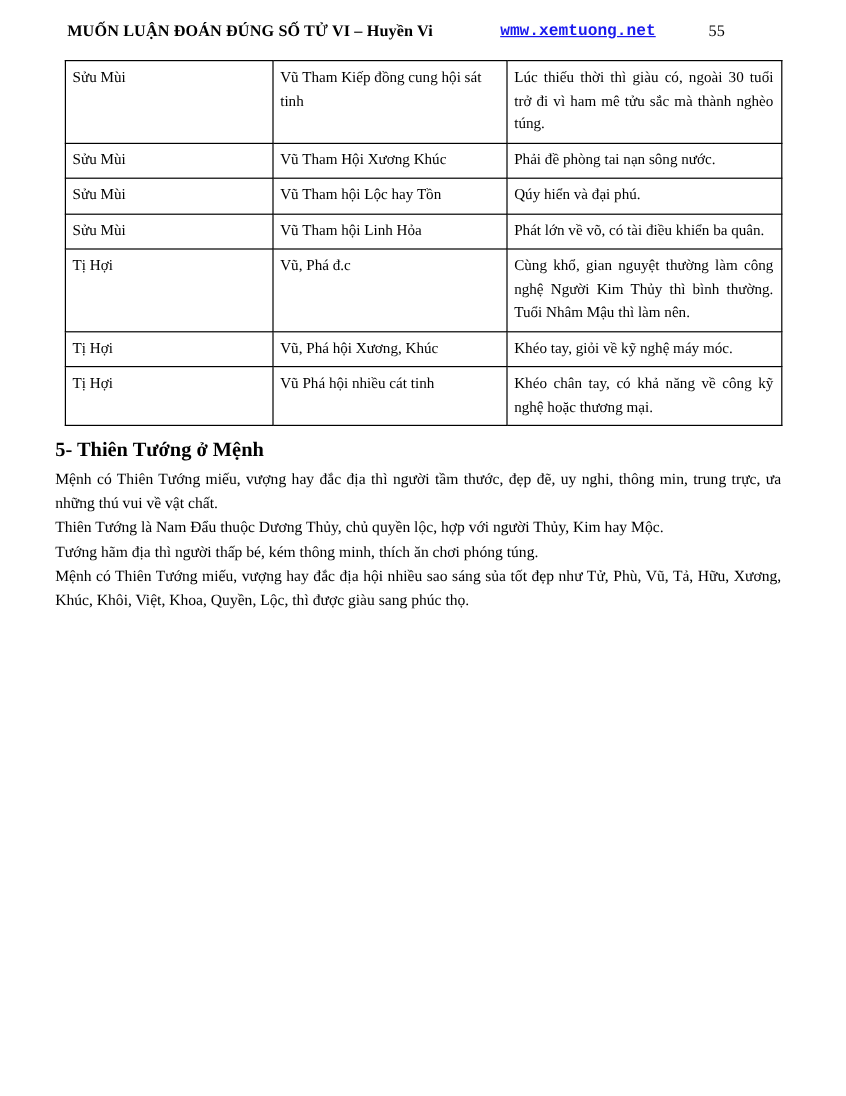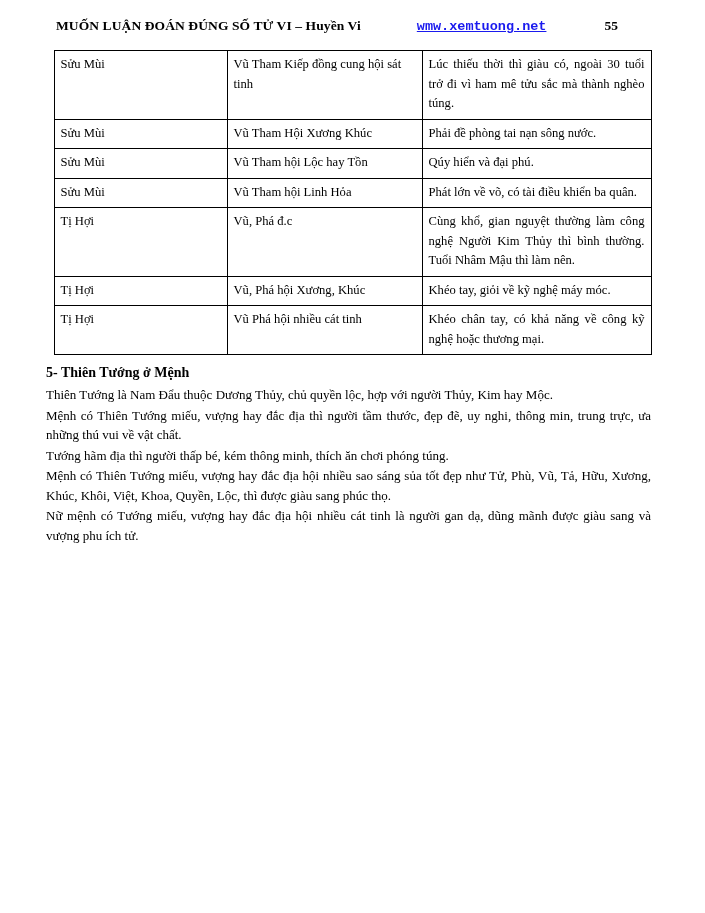--- a/index.html
+++ b/index.html
@@ -37,22 +37,22 @@
   }
   .header-url {
     color: #1a1aee;
     font-weight: bold;
     text-decoration: underline;
     margin-left: 56px;
     white-space: nowrap;
     font-family: Liberation Mono, monospace;
   }
   .header-page {
-    margin-left: 58px;
-    font-weight: bold;
+    margin-left: 44px;
+    font-weight: normal;
   }
   
   table.doc-table {
     border-collapse: collapse;
     width: 558px;
     margin: 0 auto;
     table-layout: fixed;
   }
   table.doc-table td {
     border: 1px solid #000000;
@@ -65,21 +65,21 @@
   td.c2 { width: 182px; }
   td.c3 { width: 216px; text-align: justify; text-justify: inter-word; }
   .just { text-align: justify; text-align-last: left; }
   
   .section {
     margin-top: 10px;
     padding-left: 14px;
   }
   .section-heading {
     font-weight: bold;
-    font-size: 14px;
+    font-size: 17px;
     margin-bottom: 4px;
   }
   .para {
     font-size: 13px;
     line-height: 1.5;
     margin: 0 0 1px 0;
     text-align: justify;
     text-align-last: left;
     padding-right: 22px;
   }
@@ -130,20 +130,19 @@
       <tr>
         <td class="c1">Tị Hợi</td>
         <td class="c2">Vũ Phá hội nhiều cát tinh</td>
         <td class="c3 just">Khéo chân tay, có khả năng về công kỹ nghệ hoặc thương mại.</td>
       </tr>
     </tbody>
   </table>
 
   <div class="section">
     <div class="section-heading">5-  Thiên Tướng ở Mệnh</div>
+    <p class="para">Mệnh có Thiên Tướng miếu, vượng hay đắc địa thì người tầm thước, đẹp đẽ, uy nghi, thông min, trung trực, ưa những thú vui về vật chất.</p>
     <p class="para">Thiên Tướng là Nam Đẩu thuộc Dương Thủy, chủ quyền lộc, hợp với người Thủy, Kim hay Mộc.</p>
-    <p class="para">Mệnh có Thiên Tướng miếu, vượng hay đắc địa thì người tầm thước, đẹp đẽ, uy nghi, thông min, trung trực, ưa những thú vui về vật chất.</p>
     <p class="para"> Tướng hãm địa thì người thấp bé, kém thông minh, thích ăn chơi phóng túng.</p>
     <p class="para">Mệnh có Thiên Tướng miếu, vượng hay đắc địa hội nhiều sao sáng sủa tốt đẹp như Tử, Phù, Vũ, Tả, Hữu, Xương, Khúc, Khôi, Việt, Khoa, Quyền, Lộc, thì được giàu sang phúc thọ.</p>
-    <p class="para">Nữ mệnh có Tướng miếu, vượng hay đắc địa hội nhiều cát tinh là người gan dạ, dũng mãnh được giàu sang và vượng phu ích tử.</p>
   </div>
 
 </div>
 
 </body></html>

